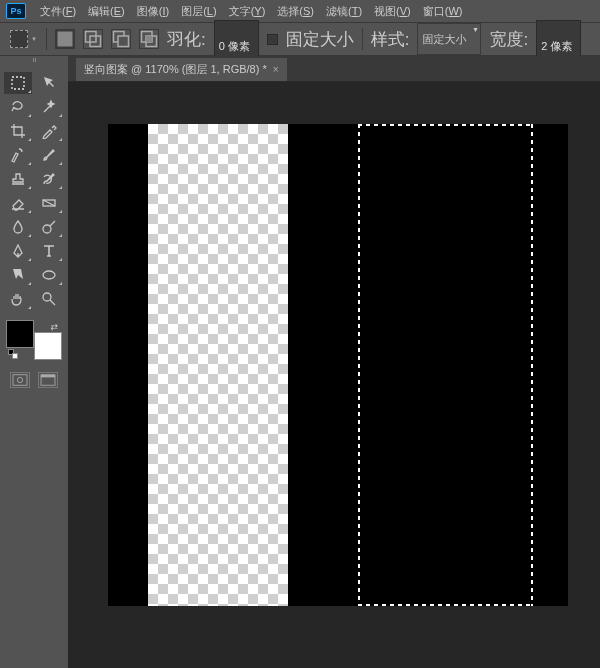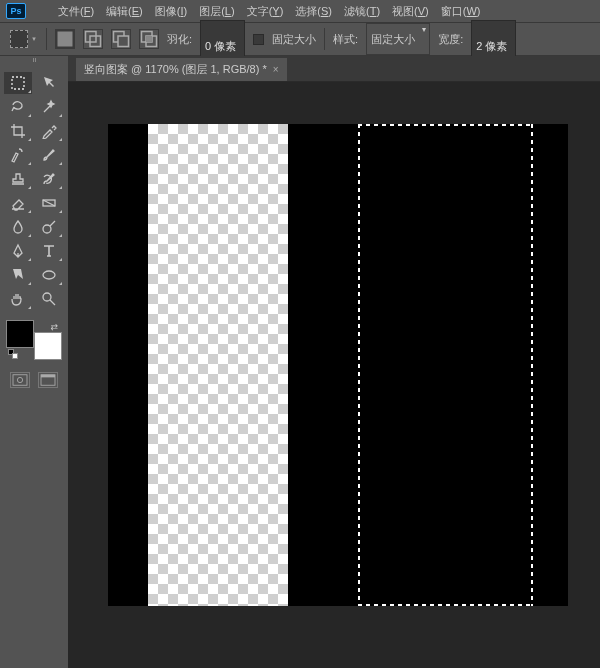--- a/index.html
+++ b/index.html
@@ -1,27 +1,27 @@
 <!DOCTYPE html>
 <html><head>
 <meta charset="utf-8">
 <style>
 *{margin:0;padding:0;box-sizing:border-box;font-family:"Microsoft YaHei",sans-serif;font-size:11px;color:#ccc;-webkit-user-select:none;user-select:none}
 body{background:#535353;width:600px;height:668px;overflow:hidden}
 .menubar{height:22px;background:#535353;display:flex;align-items:center;padding-left:6px;gap:4px}
-.ps-logo{width:20px;height:16px;background:linear-gradient(135deg,#001e36 0%,#001e36 100%);border:1px solid #31a8ff;border-radius:2px;display:flex;align-items:center;justify-content:center;color:#31a8ff;font-size:9px;font-weight:bold;margin-right:24px}
+.ps-logo{width:20px;height:16px;background:linear-gradient(135deg,#001e36 0%,#001e36 100%);border:1px solid #31a8ff;border-radius:2px;display:flex;align-items:center;justify-content:center;color:#31a8ff;font-size:9px;font-weight:bold;margin-right:6px}
 .menu-item{padding:2px 4px;cursor:default}
 .menu-item u{text-decoration:underline}
 .optionbar{height:34px;background:#535353;display:flex;align-items:center;padding-left:10px;gap:8px;border-top:1px solid #383838;border-bottom:1px solid #383838}
 .opt-marquee{width:18px;height:18px;border:1px dashed #999;background:#3a3a3a}
 .opt-dd{width:8px;height:8px;display:flex;align-items:center;justify-content:center;font-size:7px;color:#aaa;margin-left:-6px}
 .opt-sep{width:1px;height:22px;background:#3a3a3a}
 .opt-btn{width:20px;height:20px;background:#535353;border:1px solid #3a3a3a;display:flex;align-items:center;justify-content:center;font-size:11px}
 .opt-btn.active{background:#3a3a3a}
-.opt-label{color:#ccc;font-size:11px}
+.opt-label{color:#ccc;font-size:17px}
 .opt-input{background:#393939;border:1px solid #2a2a2a;padding:18px 4px;width:45px;height:18px;color:#e0e0e0}
 .opt-check{width:11px;height:11px;background:#393939;border:1px solid #2a2a2a}
 .opt-select{background:#535353;border:1px solid #3a3a3a;padding:1px 14px 1px 4px;height:32px;position:relative;display:flex;align-items:center}
 .opt-select:after{content:"▾";position:absolute;right:3px;top:1px;font-size:8px}
 .workspace{position:relative;height:612px;display:flex}
 .tool-col{width:68px;background:#535353;display:flex;flex-direction:column}
 .tool-handle{height:8px;background:#535353;display:flex;justify-content:center;align-items:center;gap:1px}
 .tool-handle span{width:1px;height:4px;background:#888}
 .tool-label{font-size:9px;color:#aaa;padding:2px 4px}
 .tool-grid{display:grid;grid-template-columns:1fr 1fr;gap:2px;padding:4px;background:#535353}

